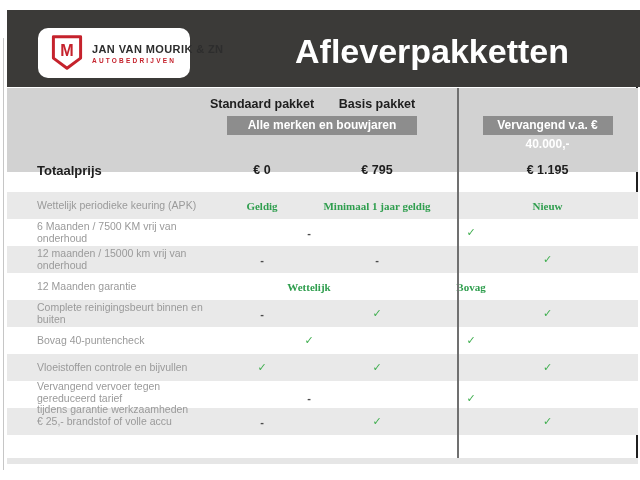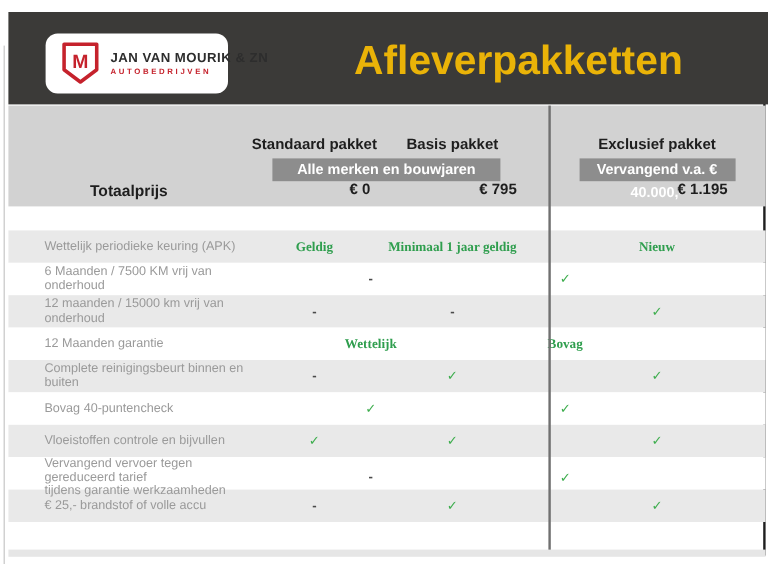--- a/index.html
+++ b/index.html
@@ -12,35 +12,35 @@
   .right-line { position:absolute; left:636px; top:10px; width:2px; height:453px; background:#1f1f1f; }
 
   
   .hdr { position:absolute; left:7px; top:10px; width:633px; height:77px; background:#3b3a38; }
   .logo-box { position:absolute; left:31px; top:18px; width:152px; height:50px; background:#ffffff;
               border-radius:10px; display:flex; align-items:center; padding-left:12px; }
   .shield { width:34px; height:38px; flex:0 0 auto; }
   .logo-txt { margin-left:8px; display:flex; flex-direction:column; }
   .logo-name { font-size:11px; font-weight:bold; color:#2d2d2d; letter-spacing:0.4px; white-space:nowrap; }
   .logo-sub  { font-size:6.5px; font-weight:bold; color:#c5222c; letter-spacing:2.2px; margin-top:2px; }
-  .title { position:absolute; left:288px; top:22px; font-size:34px; font-weight:bold; color:#eab308; white-space:nowrap;text-align:center; }
+  .title { position:absolute; left:288px; top:22px; font-size:34px; font-weight:bold; color:#ffffff; white-space:nowrap;text-align:center; }
 
   
   .grid { display:grid; grid-template-columns:200px 110px 120px 20px 181px; width:631px; }
 
   
   .band { position:absolute; left:7px; top:88px; width:631px; height:84px; background:#d2d2d2; }
   .colhead { font-size:12.5px; font-weight:bold; color:#1e1e1e; text-align:center; }
-  .band-r1 { padding-top:25px; }
+  .band-r1 { padding-top:9px; }
   .band-r2 { margin-top:5px; }
   .badge { background:#8d8d8d; color:#ffffff; font-size:12px; font-weight:bold; text-align:center;
            height:19px; line-height:19px; }
   .badge-left  { grid-column:2 / 4; width:190px; margin:0 auto; }
   .badge-right { grid-column:5 / 6; width:130px; margin:0 auto; }
-  .band-r3 { margin-top:0;padding-left:38px; }
+  .band-r3 { margin-top:28px; }
   .total-label { font-size:13px; font-weight:bold; color:#1e1e1e; padding-left:30px; }
   .total-val { font-size:12.5px; font-weight:bold; color:#1e1e1e; text-align:center; }
 
   
   .rows { position:absolute; left:7px; top:192px; width:631px; }
   .frow { height:27px; align-items:center; }
   .frow.even { background:#e9e9e9; }
   .frow.odd  { background:#ffffff;gap:47px; }
   .flabel { grid-column:1; font-size:10.5px; color:#9a9a9a; padding-left:30px;
             line-height:11.5px; white-space:pre-line; }
@@ -76,21 +76,20 @@
       </div>
     </div>
     <div class="title">Afleverpakketten</div>
   </div>
 
   <div class="band">
     <div class="grid band-r1">
       <div></div>
       <div class="colhead" style="grid-column:2">Standaard pakket</div>
       <div class="colhead" style="grid-column:3">Basis pakket</div>
-      <div class="colhead" style="grid-column:5">Exclusief pakket</div>
     </div>
     <div class="grid band-r2">
       <div></div>
       <div class="badge badge-left">Alle merken en bouwjaren</div>
       <div class="badge badge-right">Vervangend v.a. € 40.000,-</div>
     </div>
     <div class="grid band-r3">
       <div class="total-label">Totaalprijs</div>
       <div class="total-val" style="grid-column:2">€ 0</div>
       <div class="total-val" style="grid-column:3">€ 795</div>

